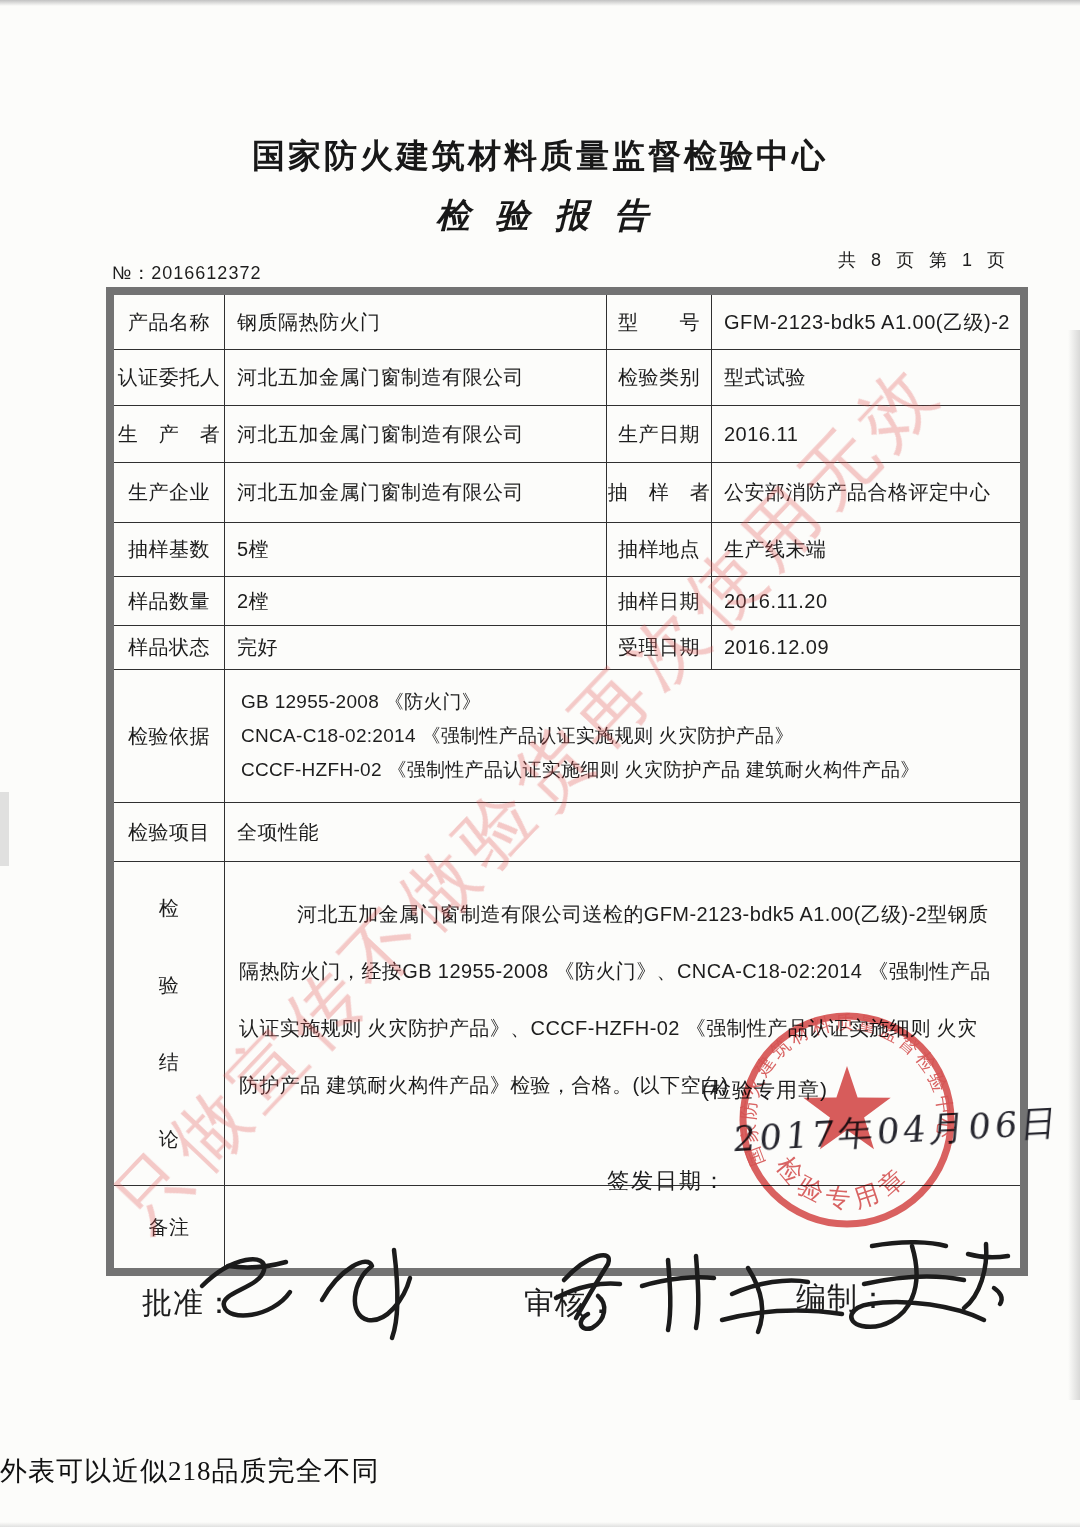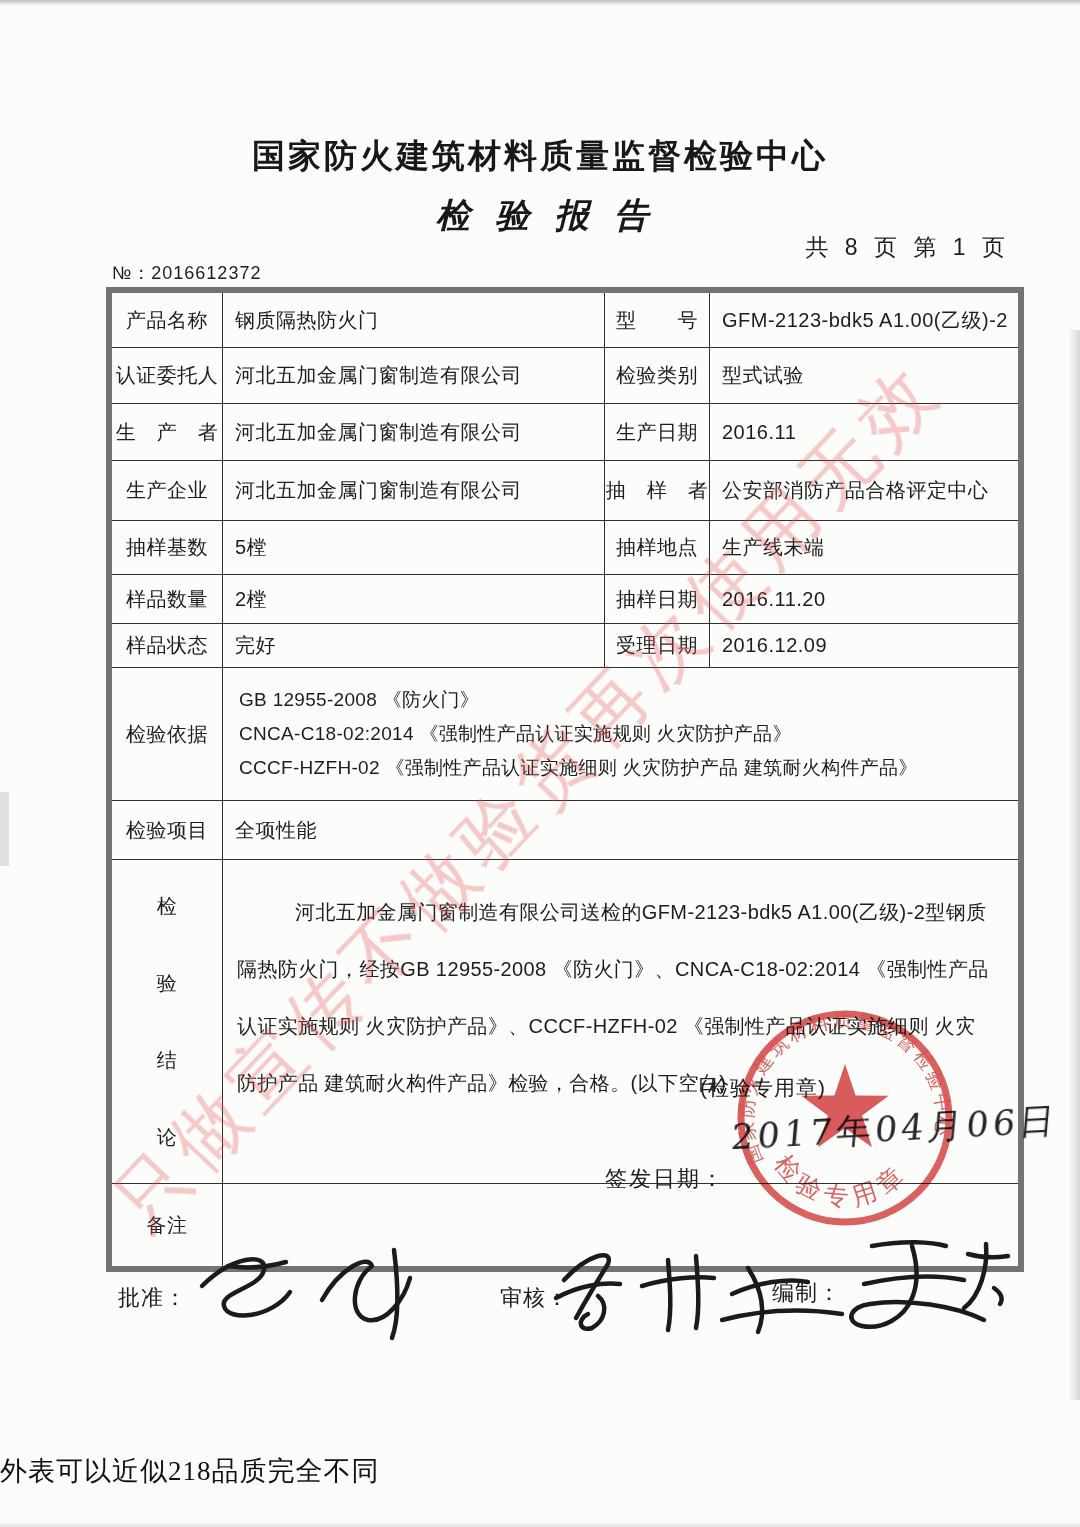--- a/index.html
+++ b/index.html
@@ -24,25 +24,25 @@
     transform:rotate(-46.5deg);transform-origin:0 50%;
     font-size:74px;letter-spacing:9px;font-weight:500;white-space:nowrap;
     color:rgba(224,84,84,0.30);pointer-events:none;z-index:3;
   }
 
   .org-title{position:absolute;top:134px;left:0;width:100%;text-align:center;
     font-size:33px;font-weight:700;letter-spacing:3px;color:#181818;}
   .doc-title{position:absolute;top:193px;left:6px;width:100%;text-align:center;
     font-size:34px;font-weight:700;letter-spacing:8px;color:#181818;font-style:italic;}
   .report-no{position:absolute;left:112px;top:261px;font-size:18px;letter-spacing:1px;}
-  .page-info{position:absolute;right:70px;top:232px;font-size:23px;letter-spacing:5px;}
+  .page-info{position:absolute;right:70px;top:248px;font-size:18px;letter-spacing:5px;}
 
   
   .report-table{position:absolute;left:106px;top:287px;width:906px;
-    border:6px solid #737373;z-index:2;}
+    border:8px solid #737373;z-index:2;}
   .row{display:grid;}
   .row + .row{border-top:1px solid #303030;}
   .cols4{grid-template-columns:110px 382px 105px 1fr;}
   .cols2{grid-template-columns:110px 1fr;}
   .cell{display:flex;align-items:center;min-width:0;}
   .cell + .cell{border-left:1px solid #303030;}
   .lc{justify-content:center;font-size:20px;letter-spacing:.5px;text-align:center;}
   .vc{padding-left:12px;font-size:20px;letter-spacing:.5px;}
   .r0{height:54px}.r1{height:55px}.r2{height:56px}.r3{height:59px}
   .r4{height:53px}.r5{height:48px}.r6{height:43px}
@@ -58,21 +58,21 @@
   .issue-label{position:absolute;left:382px;top:272px;font-size:22px;letter-spacing:2px;margin-top:32px;}
   .issue-date{
     position:absolute;left:508px;top:246px;
     font-family:"DejaVu Serif", serif;font-size:35px;letter-spacing:4px;
     color:#26262e;transform:rotate(-3deg) skewX(-8deg);white-space:nowrap;
   }
   .stamp{position:absolute;left:510px;top:146px;width:224px;height:224px;
     mix-blend-mode:multiply;opacity:.88;z-index:4;}
 
   
-  .sig-label{position:absolute;font-size:22px;letter-spacing:1px;z-index:2;}
+  .sig-label{position:absolute;font-size:30px;letter-spacing:1px;z-index:2;margin-left:24px;}
   .sig{position:absolute;z-index:2;}
   .sig path{fill:none;stroke:#1b1b1b;stroke-width:4.5;stroke-linecap:round;stroke-linejoin:round;}
 
   .footer-caption{position:absolute;top:1453px;left:0;width:100%;text-align:left;
     font-family:"Liberation Serif", serif;font-size:27px;letter-spacing:1px;color:#111;}
 </style>
 </head>
 <body>
 
 <div class="page">

